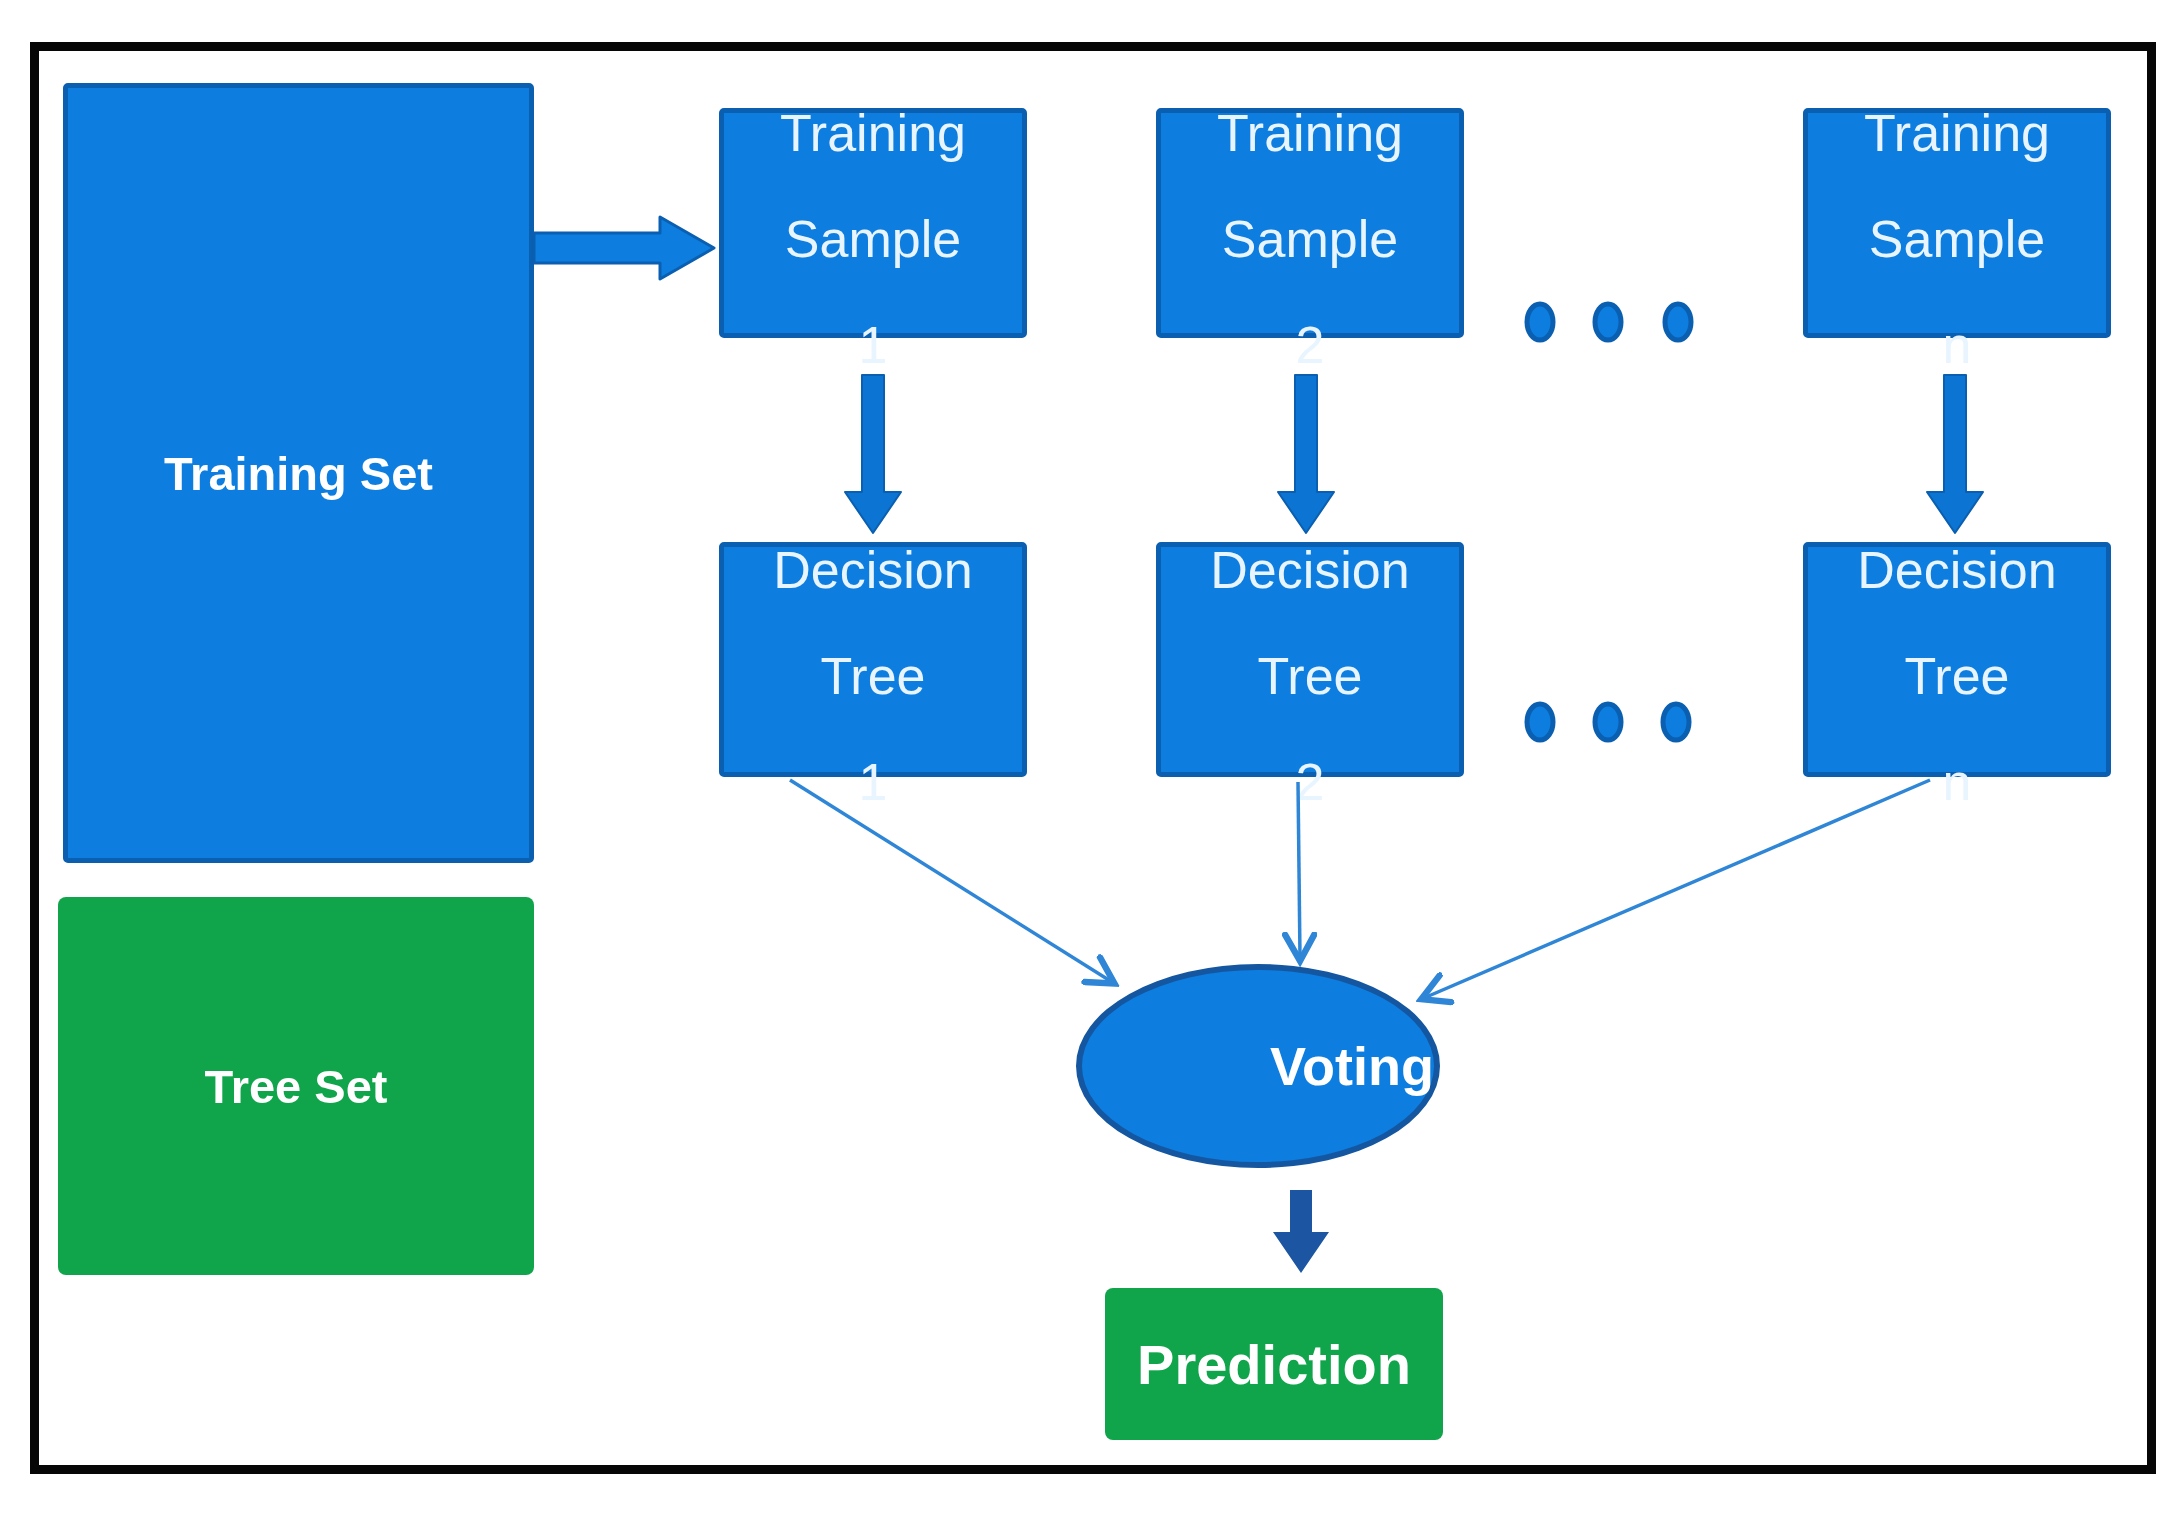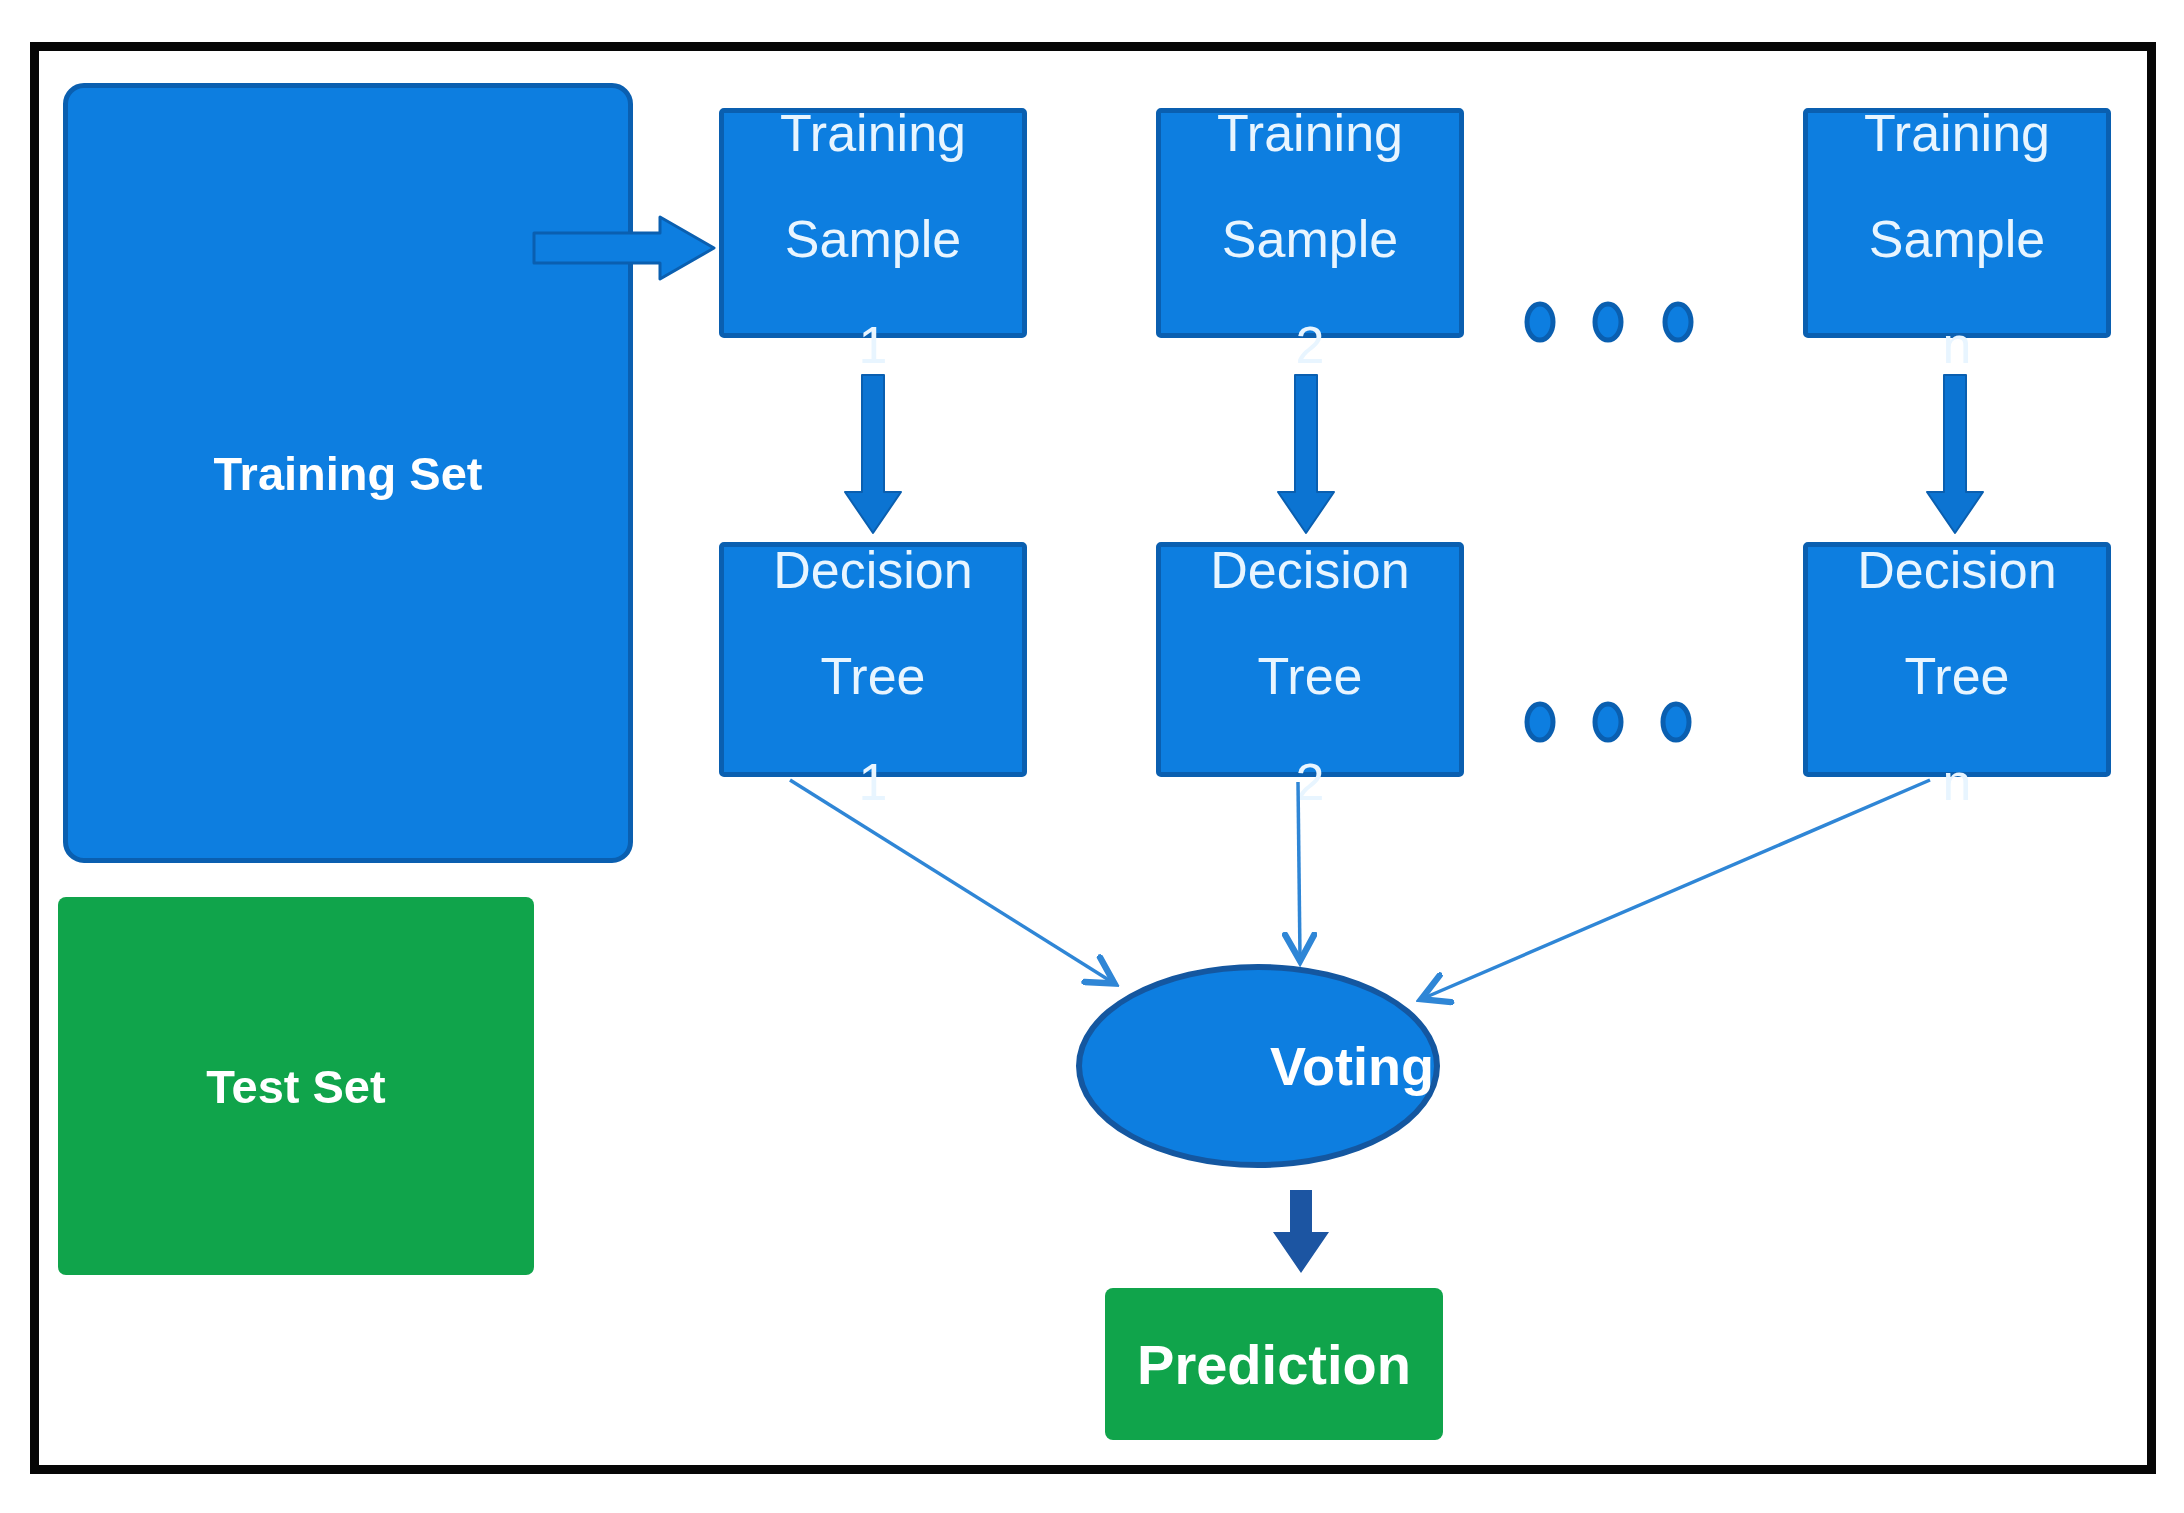--- a/index.html
+++ b/index.html
@@ -128,26 +128,26 @@
     stroke-width: 5;
   }
 </style>
 </head>
 <body>
 
 <div class="stage">
 
   <div class="frame"></div>
 
-  <div class="box" style="left:63px; top:83px; width:570px; height:780px;border-radius:21px;">
+  <div class="box" style="left:63px; top:83px; width:471px; height:780px;">
     <div class="big-label">Training Set</div>
   </div>
 
   <div class="green-box" style="left:58px; top:897px; width:476px; height:378px;">
-    <div class="big-label">Test Set</div>
+    <div class="big-label">Tree Set</div>
   </div>
 
   <div class="box" style="left:719px; top:108px; width:308px; height:230px;">
     <div class="node-line">Training</div>
     <div class="node-line">Sample</div>
     <div class="node-line">1</div>
   </div>
 
   <div class="box" style="left:1156px; top:108px; width:308px; height:230px;">
     <div class="node-line">Training</div>

